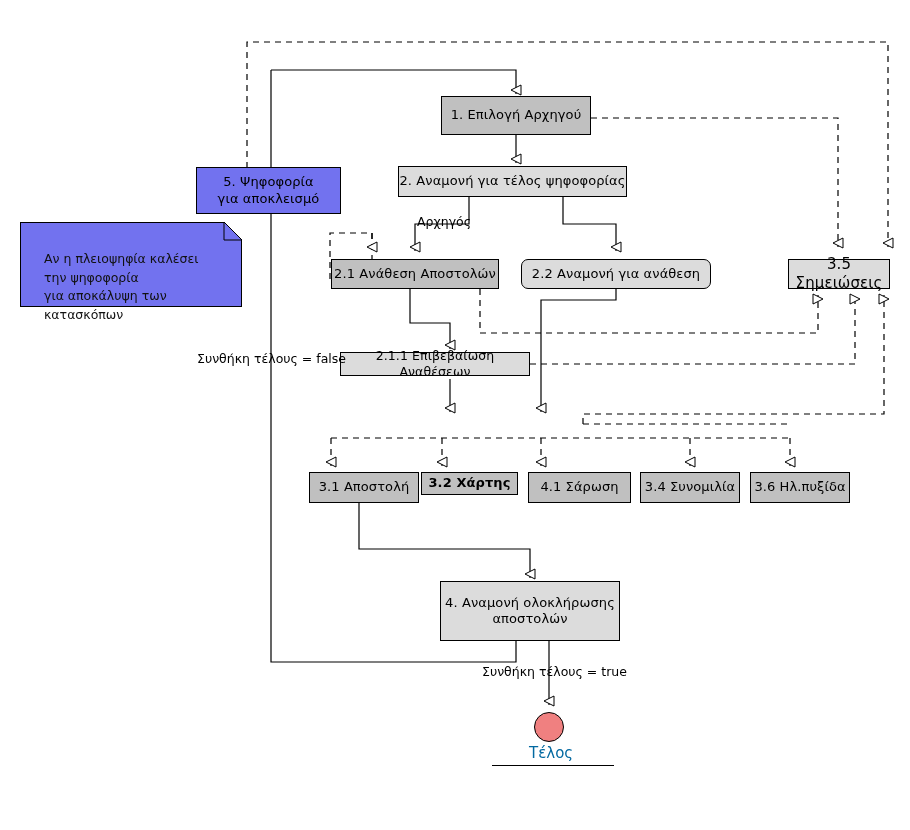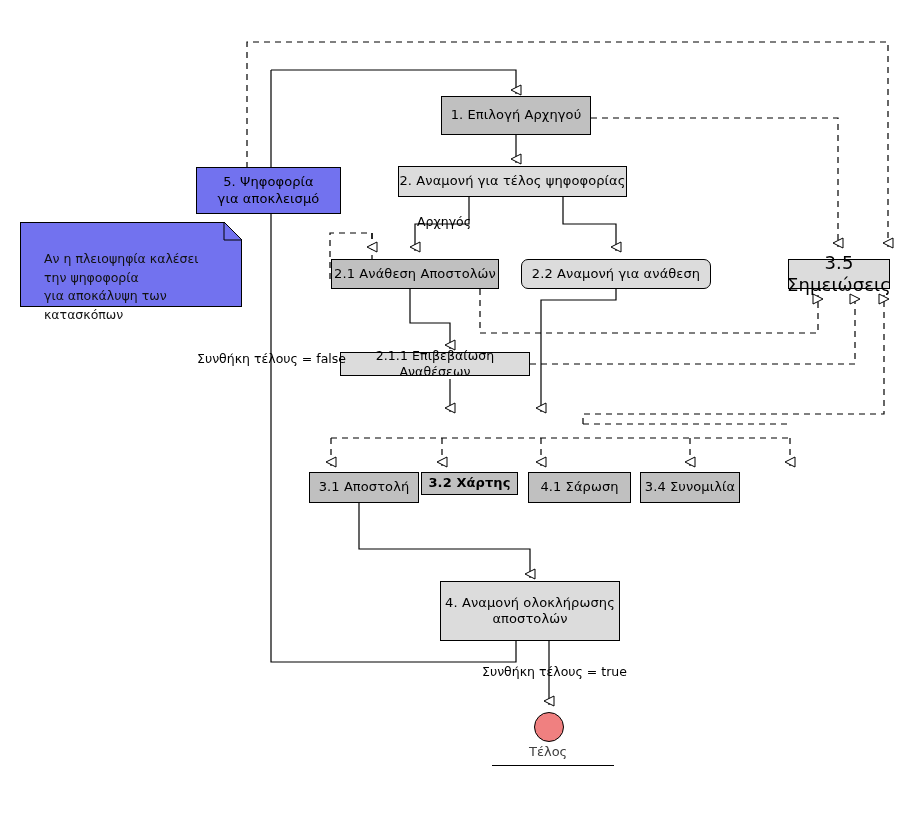--- a/index.html
+++ b/index.html
@@ -85,22 +85,22 @@
     position: absolute;
     width: 30px;
     height: 30px;
     border-radius: 50%;
     background: #f08080;
     border: 1px solid #000000;
     box-sizing: border-box;
   }
   .end-label {
     position: absolute;
-    font-size: 13px;
-    color: #404040;
+    font-size: 15px;
+    color: #0369a1;
     white-space: nowrap;
   }
   .underline {
     position: absolute;
     height: 0;
     border-top: 1px solid #000000;
   }
 </style>
 </head>
 <body>
@@ -184,21 +184,21 @@
 
   <div class="node gray-dark" style="left:331px; top:259px; width:168px; height:30px;">
     <span>2.1 Ανάθεση Αποστολών</span>
   </div>
 
   <div class="node gray-light" style="left:521px; top:259px; width:190px; height:30px;border-radius:7px;">
     <span>2.2 Αναμονή για ανάθεση</span>
   </div>
 
   <div class="node gray-light" style="left:788px; top:259px; width:102px; height:30px;">
-    <span style="font-size:18px;">3.5 Σημειώσεις</span>
+    <span style="font-size:15px;">3.5 Σημειώσεις</span>
   </div>
 
   <div class="node gray-light" style="left:340px; top:352px; width:190px; height:24px;">
     <span style="font-size:12.5px;">2.1.1 Επιβεβαίωση Αναθέσεων</span>
   </div>
 
   <div class="node gray-dark" style="left:309px; top:472px; width:110px; height:31px;">
     <span>3.1 Αποστολή</span>
   </div>
 
@@ -207,20 +207,23 @@
   </div>
 
   <div class="node gray-dark" style="left:528px; top:472px; width:103px; height:31px;">
     <span>4.1 Σάρωση</span>
   </div>
 
   <div class="node gray-dark" style="left:640px; top:472px; width:100px; height:31px;">
     <span>3.4 Συνομιλία</span>
   </div>
 
+  <div class="node gray-dark" style="left:750px; top:472px; width:100px; height:31px;">
+    <span>3.6 Ηλ.πυξίδα</span>
+  </div>
 
   <div class="node gray-light" style="left:440px; top:581px; width:180px; height:60px;">
     <span style="white-space:pre-line;">4. Αναμονή ολοκλήρωσης
 αποστολών</span>
   </div>
 
   <div class="note" style="left:20px; top:222px; width:222px; height:85px;">
     <span>Αν η πλειοψηφία καλέσει
 την ψηφοφορία
 για αποκάλυψη των κατασκόπων</span>

